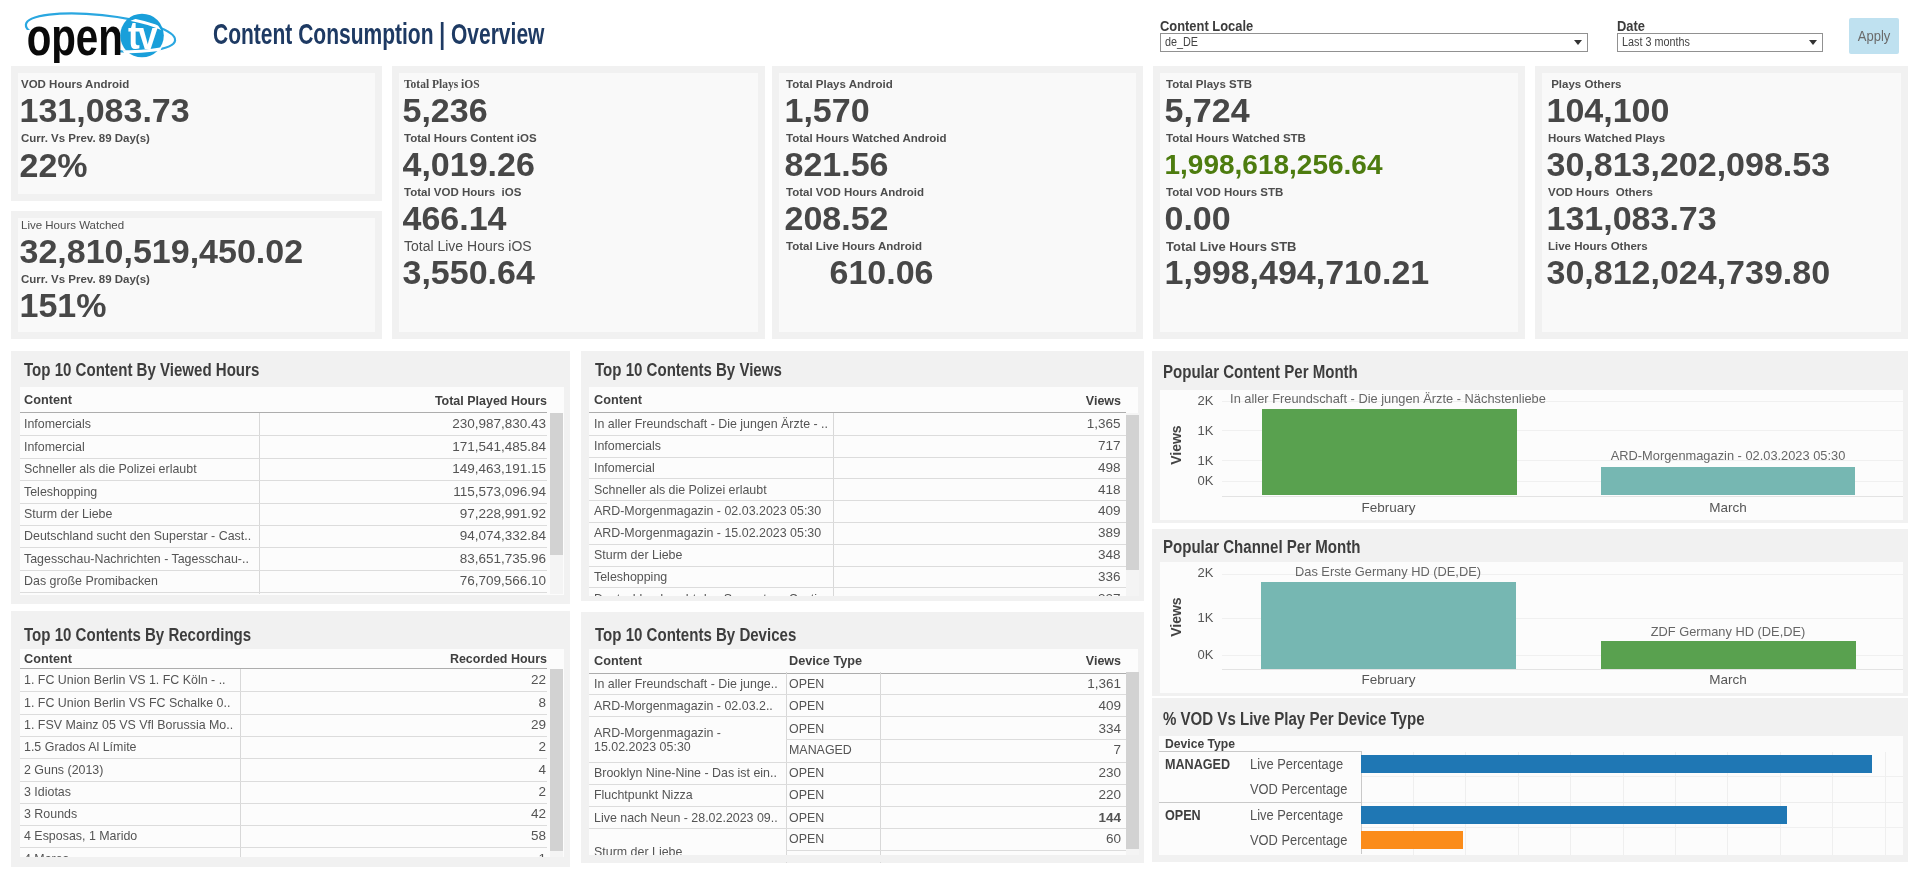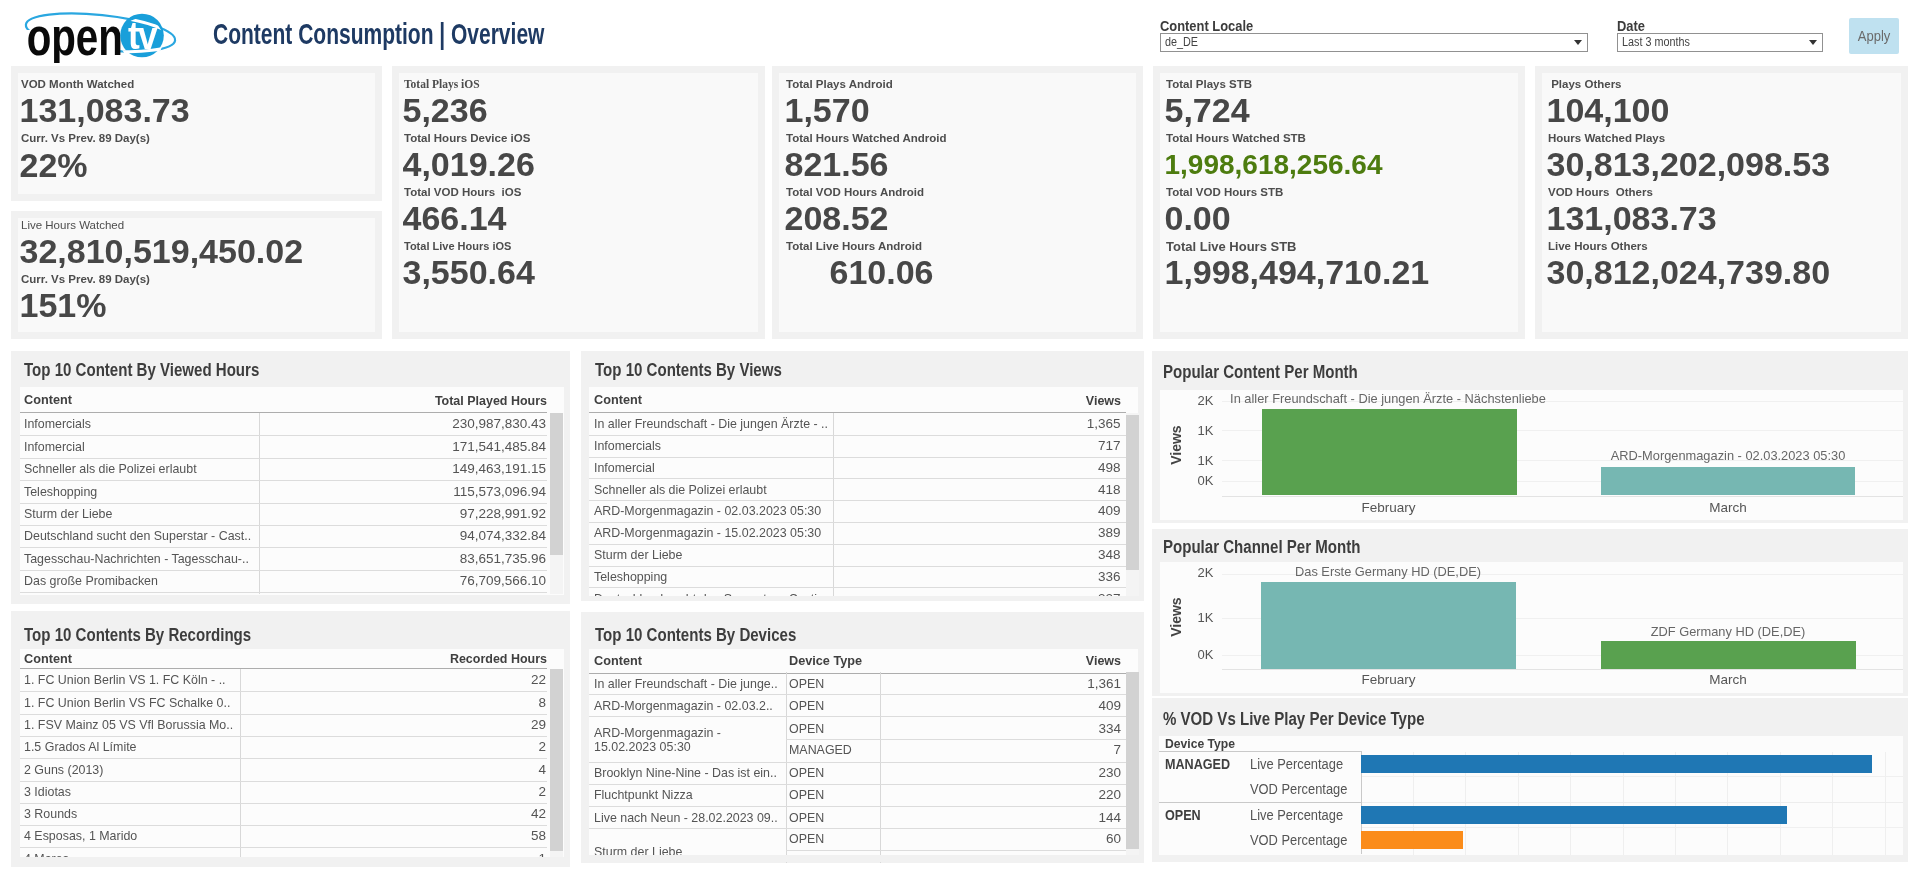--- a/index.html
+++ b/index.html
@@ -35,37 +35,37 @@
 <div style="position:absolute;left:1617px;top:17.3px;font-size:15px;font-weight:bold;color:#3c3c3c;letter-spacing:0;white-space:pre;line-height:17.4px;transform:scaleX(0.86);transform-origin:0 50%;">Date</div>
 <div style="position:absolute;left:1617px;top:33px;width:206px;height:19px;background:#fff;border:1px solid #919191;"></div>
 <div style="position:absolute;left:1622px;top:35.5px;font-size:12px;font-weight:normal;color:#444;letter-spacing:0;white-space:pre;line-height:13.9px;transform:scaleX(0.9);transform-origin:0 50%;">Last 3 months</div>
 <div style="position:absolute;left:1809px;top:40px;width:0;height:0;border-left:4px solid transparent;border-right:4px solid transparent;border-top:5px solid #333;"></div>
 <div style="position:absolute;left:1849px;top:18px;width:50px;height:36px;background:#bfe1f0;border-radius:2px;"></div>
 <div style="position:absolute;left:1474px;width:800px;text-align:center;top:27.0px;font-size:15.5px;font-weight:normal;color:#6a6a6a;letter-spacing:0;white-space:pre;line-height:18.0px;transform:scaleX(0.84);transform-origin:50% 50%;">Apply</div>
 <div style="position:absolute;left:11px;top:66px;width:371px;height:135px;background:#f1f1f1;"></div>
 <div style="position:absolute;left:18px;top:73px;width:357px;height:121px;background:#f9f9f9;"></div>
 <div style="position:absolute;left:11px;top:211px;width:371px;height:128px;background:#f1f1f1;"></div>
 <div style="position:absolute;left:18px;top:218px;width:357px;height:114px;background:#f9f9f9;"></div>
-<div style="position:absolute;left:21px;top:78.3px;font-size:11.5px;font-weight:bold;color:#4d4d4d;letter-spacing:0;white-space:pre;line-height:13.3px;">VOD Month Watched</div>
+<div style="position:absolute;left:21px;top:78.3px;font-size:11.5px;font-weight:bold;color:#4d4d4d;letter-spacing:0;white-space:pre;line-height:13.3px;">VOD Hours Android</div>
 <div style="position:absolute;left:19.5px;top:90.8px;font-size:34px;font-weight:bold;color:#474747;letter-spacing:0;white-space:pre;line-height:39.4px;">131,083.73</div>
 <div style="position:absolute;left:21px;top:131.8px;font-size:11.5px;font-weight:bold;color:#4d4d4d;letter-spacing:0;white-space:pre;line-height:13.3px;">Curr. Vs Prev. 89 Day(s)</div>
 <div style="position:absolute;left:19.5px;top:146.3px;font-size:34px;font-weight:bold;color:#474747;letter-spacing:0;white-space:pre;line-height:39.4px;">22%</div>
 <div style="position:absolute;left:21px;top:219.0px;font-size:11.5px;font-weight:normal;color:#4d4d4d;letter-spacing:0;white-space:pre;line-height:13.3px;">Live Hours Watched</div>
 <div style="position:absolute;left:19.5px;top:231.6px;font-size:34px;font-weight:bold;color:#474747;letter-spacing:0;white-space:pre;line-height:39.4px;">32,810,519,450.02</div>
 <div style="position:absolute;left:21px;top:272.7px;font-size:11.5px;font-weight:bold;color:#4d4d4d;letter-spacing:0;white-space:pre;line-height:13.3px;">Curr. Vs Prev. 89 Day(s)</div>
 <div style="position:absolute;left:19.5px;top:285.6px;font-size:34px;font-weight:bold;color:#474747;letter-spacing:0;white-space:pre;line-height:39.4px;">151%</div>
 <div style="position:absolute;left:392px;top:66px;width:373px;height:273px;background:#f1f1f1;"></div>
 <div style="position:absolute;left:399px;top:73px;width:359px;height:259px;background:#f9f9f9;"></div>
 <div style="position:absolute;left:404px;top:77.8px;font-size:11.5px;font-weight:bold;color:#4d4d4d;letter-spacing:0;white-space:pre;line-height:13.3px;font-family:Liberation Serif, serif;">Total Plays iOS</div>
 <div style="position:absolute;left:402.5px;top:90.8px;font-size:34px;font-weight:bold;color:#474747;letter-spacing:0;white-space:pre;line-height:39.4px;">5,236</div>
-<div style="position:absolute;left:404px;top:131.8px;font-size:11.5px;font-weight:bold;color:#4d4d4d;letter-spacing:0;white-space:pre;line-height:13.3px;">Total Hours Device iOS</div>
+<div style="position:absolute;left:404px;top:131.8px;font-size:11.5px;font-weight:bold;color:#4d4d4d;letter-spacing:0;white-space:pre;line-height:13.3px;">Total Hours Content iOS</div>
 <div style="position:absolute;left:402.5px;top:144.8px;font-size:34px;font-weight:bold;color:#474747;letter-spacing:0;white-space:pre;line-height:39.4px;">4,019.26</div>
 <div style="position:absolute;left:404px;top:185.8px;font-size:11.5px;font-weight:bold;color:#4d4d4d;letter-spacing:0;white-space:pre;line-height:13.3px;">Total VOD Hours  iOS</div>
 <div style="position:absolute;left:402.5px;top:198.8px;font-size:34px;font-weight:bold;color:#474747;letter-spacing:0;white-space:pre;line-height:39.4px;">466.14</div>
-<div style="position:absolute;left:404px;top:239.8px;font-size:11px;font-weight:bold;color:#4d4d4d;letter-spacing:0;white-space:pre;line-height:13.3px;">Total Live Hours iOS</div>
+<div style="position:absolute;left:404px;top:239.8px;font-size:14px;font-weight:normal;color:#4d4d4d;letter-spacing:0;white-space:pre;line-height:13.3px;">Total Live Hours iOS</div>
 <div style="position:absolute;left:402.5px;top:252.8px;font-size:34px;font-weight:bold;color:#474747;letter-spacing:0;white-space:pre;line-height:39.4px;">3,550.64</div>
 <div style="position:absolute;left:772px;top:66px;width:371px;height:273px;background:#f1f1f1;"></div>
 <div style="position:absolute;left:779px;top:73px;width:357px;height:259px;background:#f9f9f9;"></div>
 <div style="position:absolute;left:786px;top:77.8px;font-size:11.5px;font-weight:bold;color:#4d4d4d;letter-spacing:0;white-space:pre;line-height:13.3px;">Total Plays Android</div>
 <div style="position:absolute;left:784.5px;top:90.8px;font-size:34px;font-weight:bold;color:#474747;letter-spacing:0;white-space:pre;line-height:39.4px;">1,570</div>
 <div style="position:absolute;left:786px;top:131.8px;font-size:11.5px;font-weight:bold;color:#4d4d4d;letter-spacing:0;white-space:pre;line-height:13.3px;">Total Hours Watched Android</div>
 <div style="position:absolute;left:784.5px;top:144.8px;font-size:34px;font-weight:bold;color:#474747;letter-spacing:0;white-space:pre;line-height:39.4px;">821.56</div>
 <div style="position:absolute;left:786px;top:185.8px;font-size:11.5px;font-weight:bold;color:#4d4d4d;letter-spacing:0;white-space:pre;line-height:13.3px;">Total VOD Hours Android</div>
 <div style="position:absolute;left:784.5px;top:198.8px;font-size:34px;font-weight:bold;color:#474747;letter-spacing:0;white-space:pre;line-height:39.4px;">208.52</div>
 <div style="position:absolute;left:786px;top:239.8px;font-size:11.5px;font-weight:bold;color:#4d4d4d;letter-spacing:0;white-space:pre;line-height:13.3px;">Total Live Hours Android</div>
@@ -223,21 +223,21 @@
 <div style="position:absolute;left:593.5px;top:765.0px;font-size:13.5px;font-weight:normal;color:#545454;letter-spacing:0;white-space:pre;line-height:15.7px;transform:scaleX(0.92);transform-origin:0 50%;">Brooklyn Nine-Nine - Das ist ein..</div>
 <div style="position:absolute;left:789px;top:765.0px;font-size:13.5px;font-weight:normal;color:#545454;letter-spacing:0;white-space:pre;line-height:15.7px;transform:scaleX(0.92);transform-origin:0 50%;">OPEN</div>
 <div style="position:absolute;left:321px;width:800px;text-align:right;top:765.0px;font-size:13.5px;font-weight:normal;color:#545454;letter-spacing:0;white-space:pre;line-height:15.7px;">230</div>
 <div style="position:absolute;left:589px;top:784.1px;width:537px;height:1px;background:#dcdcdc;"></div>
 <div style="position:absolute;left:593.5px;top:787.0px;font-size:13.5px;font-weight:normal;color:#545454;letter-spacing:0;white-space:pre;line-height:15.7px;transform:scaleX(0.92);transform-origin:0 50%;">Fluchtpunkt Nizza</div>
 <div style="position:absolute;left:789px;top:787.0px;font-size:13.5px;font-weight:normal;color:#545454;letter-spacing:0;white-space:pre;line-height:15.7px;transform:scaleX(0.92);transform-origin:0 50%;">OPEN</div>
 <div style="position:absolute;left:321px;width:800px;text-align:right;top:787.0px;font-size:13.5px;font-weight:normal;color:#545454;letter-spacing:0;white-space:pre;line-height:15.7px;">220</div>
 <div style="position:absolute;left:589px;top:805.7px;width:537px;height:1px;background:#dcdcdc;"></div>
 <div style="position:absolute;left:593.5px;top:809.9px;font-size:13.5px;font-weight:normal;color:#545454;letter-spacing:0;white-space:pre;line-height:15.7px;transform:scaleX(0.92);transform-origin:0 50%;">Live nach Neun - 28.02.2023 09..</div>
 <div style="position:absolute;left:789px;top:809.9px;font-size:13.5px;font-weight:normal;color:#545454;letter-spacing:0;white-space:pre;line-height:15.7px;transform:scaleX(0.92);transform-origin:0 50%;">OPEN</div>
-<div style="position:absolute;left:321px;width:800px;text-align:right;top:809.9px;font-size:13.5px;font-weight:normal;color:#545454;letter-spacing:0;white-space:pre;line-height:15.7px;">144</div>
+<div style="position:absolute;left:321px;width:800px;text-align:right;top:809.9px;font-size:13.5px;font-weight:bold;color:#545454;letter-spacing:0;white-space:pre;line-height:15.7px;">144</div>
 <div style="position:absolute;left:589px;top:828.3px;width:537px;height:1px;background:#dcdcdc;"></div>
 <div style="position:absolute;left:593.5px;top:844.3px;font-size:13.5px;font-weight:normal;color:#545454;letter-spacing:0;white-space:pre;line-height:15.7px;transform:scaleX(0.92);transform-origin:0 50%;">Sturm der Liebe</div>
 <div style="position:absolute;left:789px;top:831.2px;font-size:13.5px;font-weight:normal;color:#545454;letter-spacing:0;white-space:pre;line-height:15.7px;transform:scaleX(0.92);transform-origin:0 50%;">OPEN</div>
 <div style="position:absolute;left:321px;width:800px;text-align:right;top:831.2px;font-size:13.5px;font-weight:normal;color:#545454;letter-spacing:0;white-space:pre;line-height:15.7px;">60</div>
 <div style="position:absolute;left:581px;top:855.2px;width:563px;height:7.3px;background:#f1f1f1;"></div>
 <div style="position:absolute;left:785.6px;top:738.8px;width:340.4px;height:1px;background:#dcdcdc;"></div>
 <div style="position:absolute;left:785.6px;top:850.4px;width:340.4px;height:1px;background:#dcdcdc;"></div>
 <div style="position:absolute;left:1126px;top:672px;width:13px;height:183.20000000000005px;background:#f4f4f4;"></div>
 <div style="position:absolute;left:1126px;top:672px;width:13px;height:177px;background:#d2d2d2;"></div>
 <div style="position:absolute;left:1152px;top:351px;width:756px;height:172px;background:#f1f1f1;"></div>

